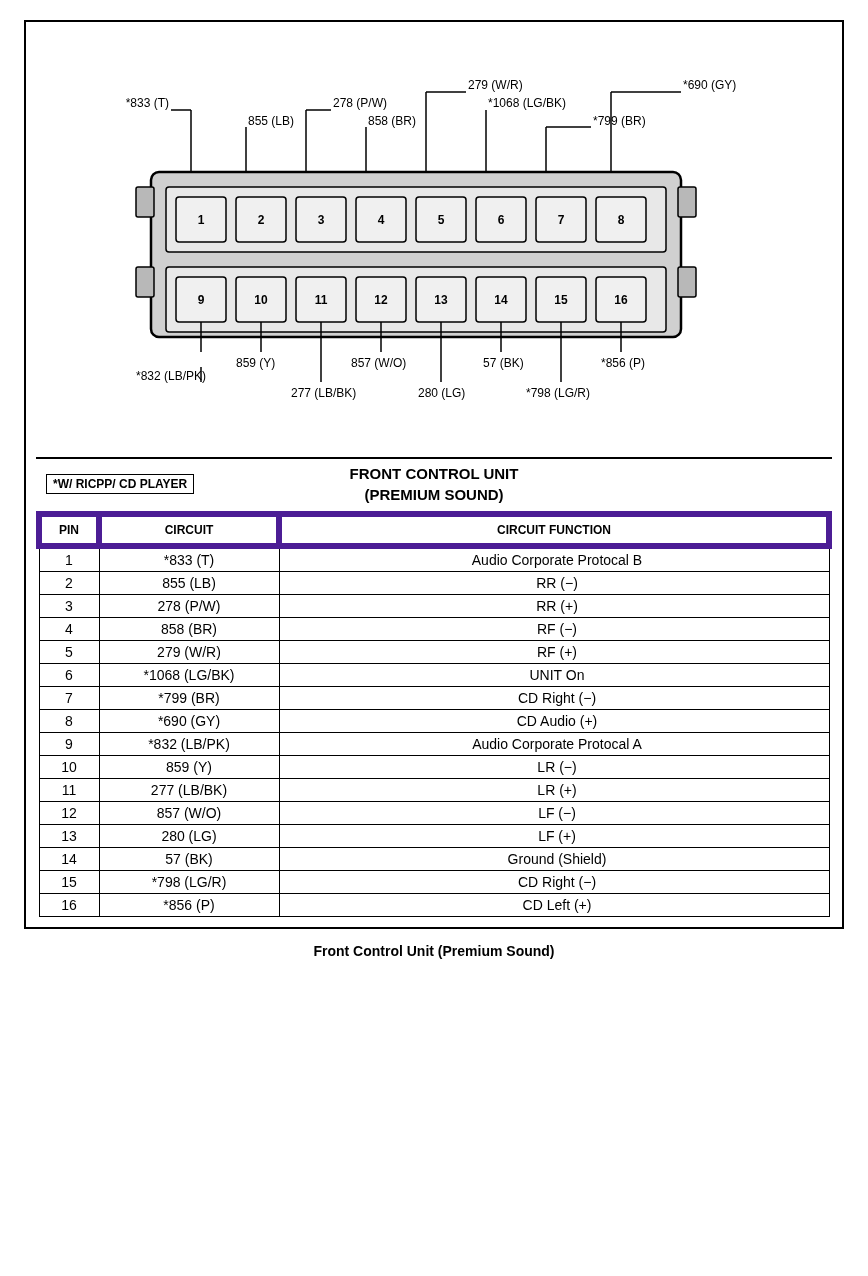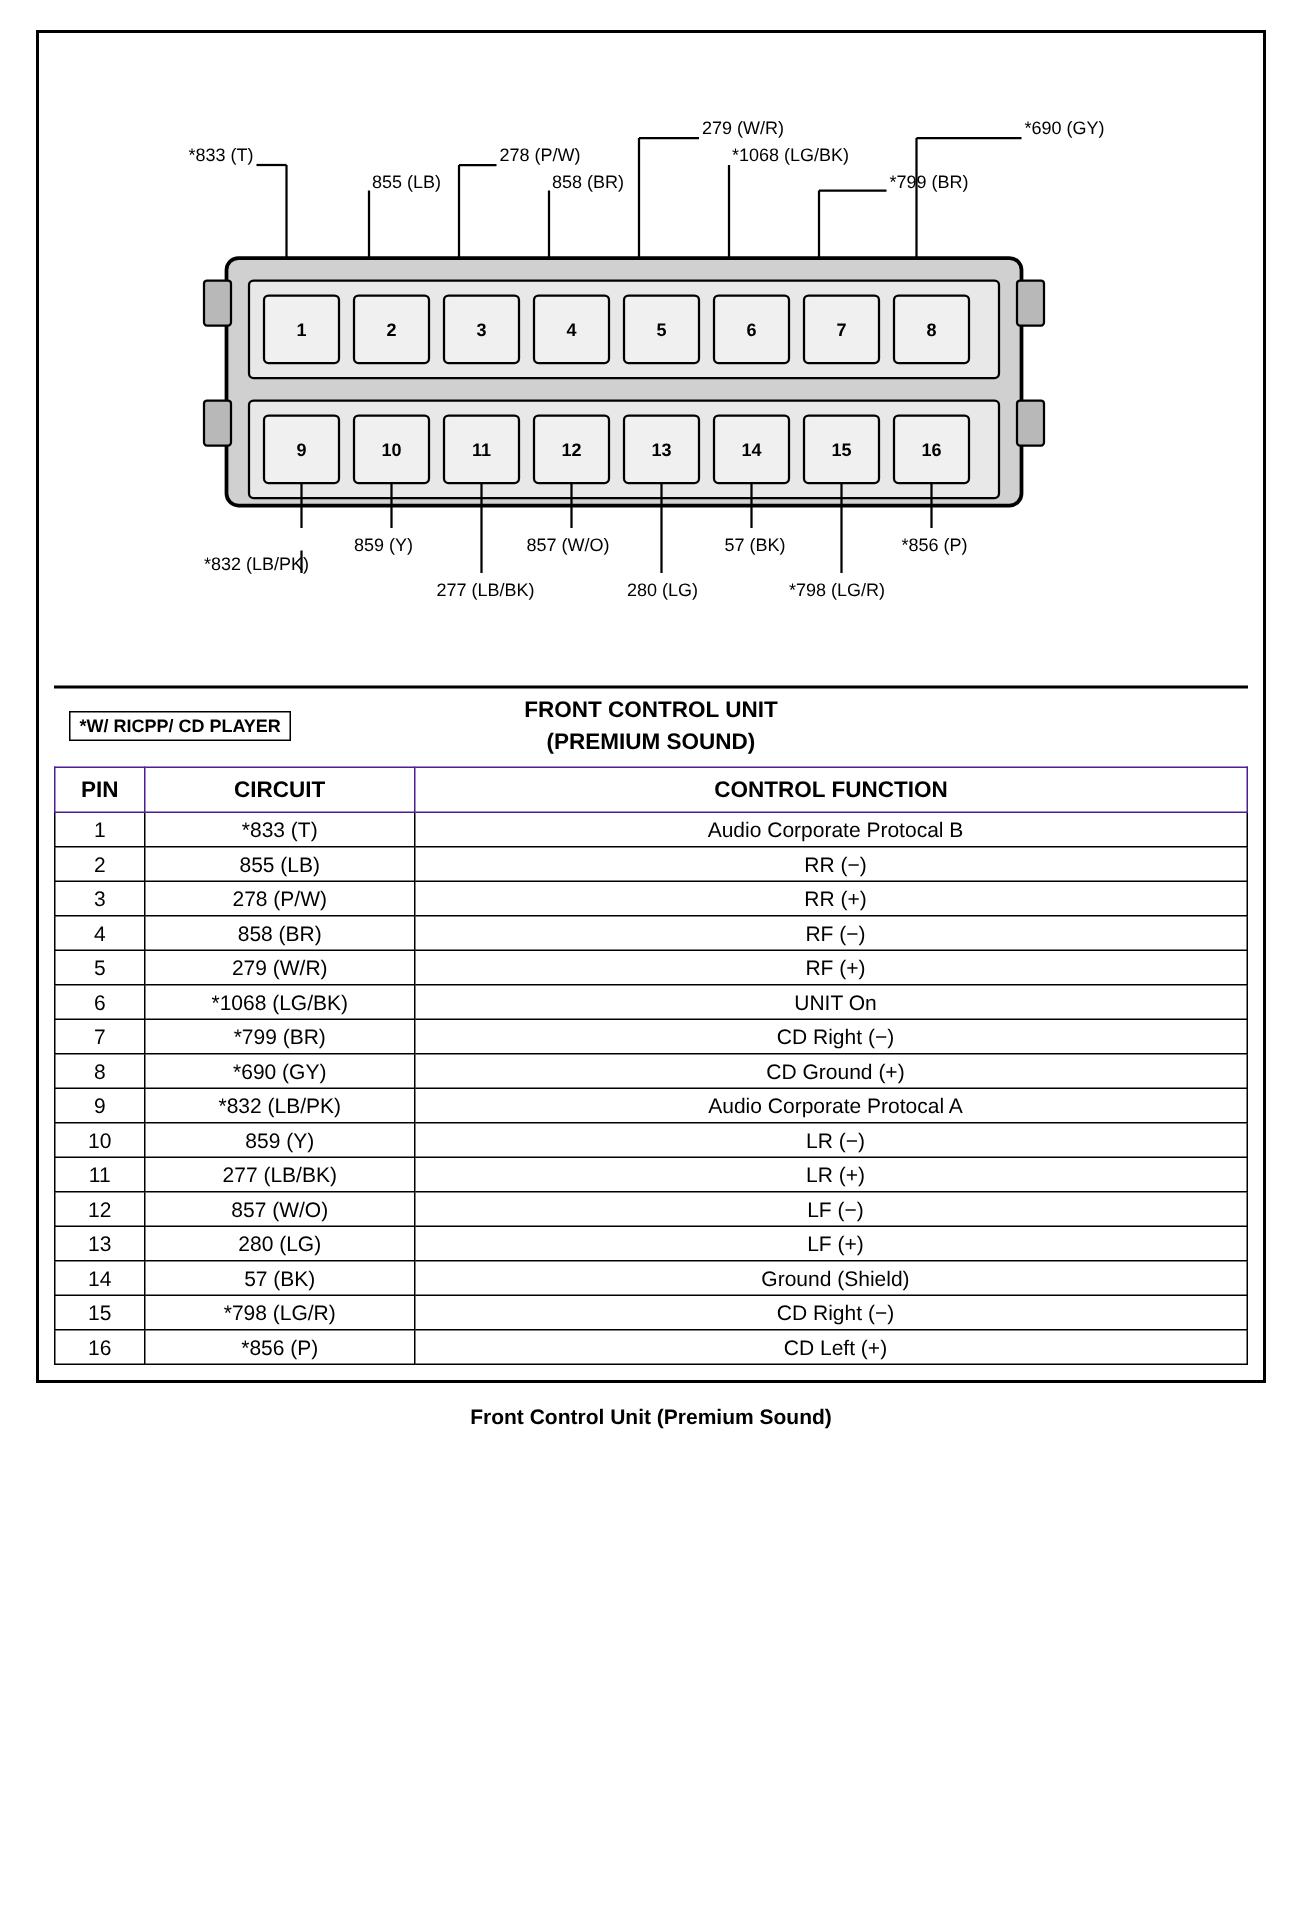--- a/index.html
+++ b/index.html
@@ -81,24 +81,24 @@
       line-height: 1.4;
     }
 
     .pin-table {
       width: 100%;
       border-collapse: collapse;
       margin-top: 2px;
     }
 
     .pin-table th {
-      border: 1px solid #4c1d95;
-      text-align: center;
-      font-weight: bold;
-      font-size: 15px;
+      border: 6px solid #4c1d95;
+      text-align: center;
+      font-weight: bold;
+      font-size: 12px;
       padding: 6px 4px;
       font-family: Arial, sans-serif;
     }
 
     .pin-table td {
       border: 1px solid #000;
       text-align: center;
       font-size: 14px;
       padding: 3px 6px;
       font-family: Arial, sans-serif;
@@ -260,21 +260,21 @@
         <span>FRONT CONTROL UNIT</span><br>
         <span>(PREMIUM SOUND)</span>
       </div>
     </div>
 
     <table class="pin-table">
       <thead>
         <tr>
           <th>PIN</th>
           <th>CIRCUIT</th>
-          <th>CONTROL FUNCTION</th>
+          <th>CIRCUIT FUNCTION</th>
         </tr>
       </thead>
       <tbody id="pin-table-body">
       <tr>
             <td>1</td>
             <td>*833 (T)</td>
             <td>Audio Corporate Protocal B</td>
           </tr>
           <tr>
             <td>2</td>
@@ -302,21 +302,21 @@
             <td>UNIT On</td>
           </tr>
           <tr>
             <td>7</td>
             <td>*799 (BR)</td>
             <td>CD Right (−)</td>
           </tr>
           <tr>
             <td>8</td>
             <td>*690 (GY)</td>
-            <td>CD Ground (+)</td>
+            <td>CD Audio (+)</td>
           </tr>
           <tr>
             <td>9</td>
             <td>*832 (LB/PK)</td>
             <td>Audio Corporate Protocal A</td>
           </tr>
           <tr>
             <td>10</td>
             <td>859 (Y)</td>
             <td>LR (−)</td>

